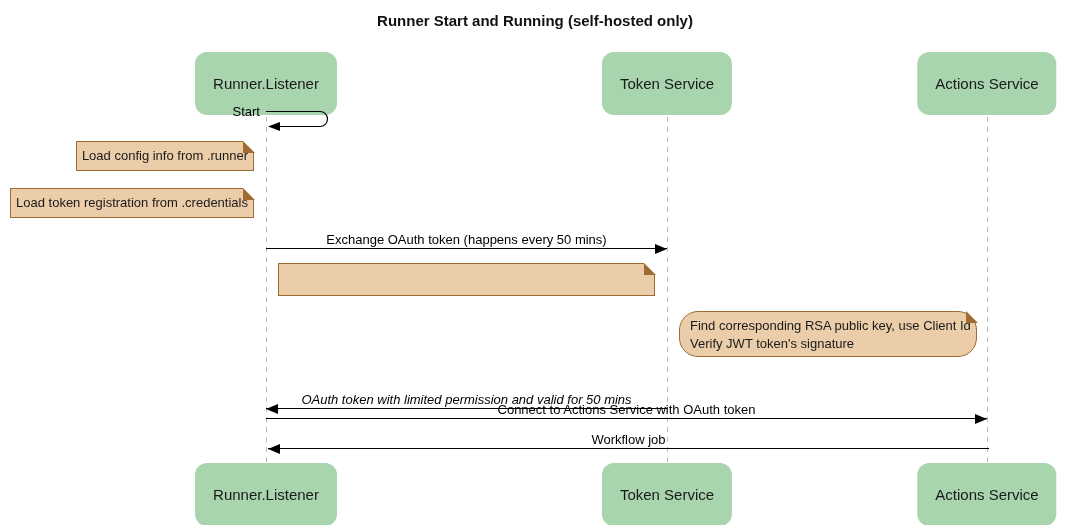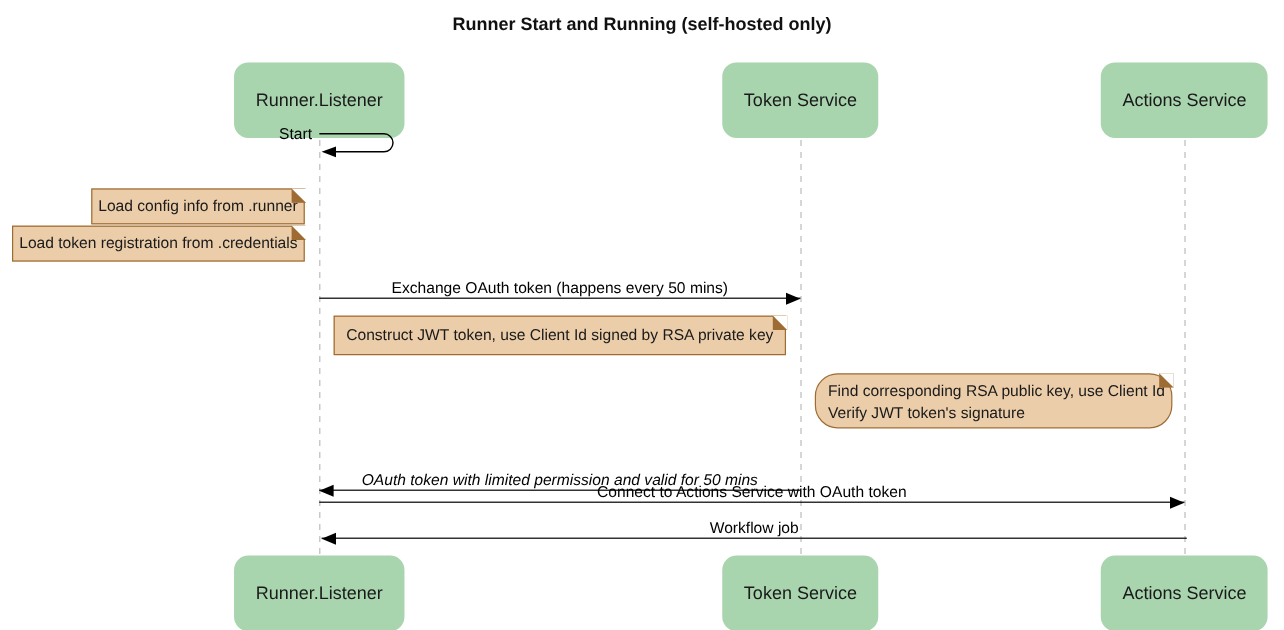--- a/index.html
+++ b/index.html
@@ -126,39 +126,38 @@
   <div class="participant" style="left:266px; top:52px;">Runner.Listener</div>
   <div class="participant" style="left:667px; top:52px;">Token Service</div>
   <div class="participant" style="left:987px; top:52px;">Actions Service</div>
 
   <div class="start-label">Start</div>
   <svg class="self-loop" width="76" height="30">
     <path d="M0,6.5 H54 A 7.5 7.5 0 0 1 54,21.5 H14" style="fill:none; stroke:var(--message-color,#000); stroke-width:1.2;"></path>
     <polygon points="14,17 14,26 2,21.5" style="fill:var(--message-color,#000);"></polygon>
   </svg>
 
-  <div class="note single" style="left:76px; top:157px; width:178px; height:30px;">
+  <div class="note single" style="left:76px; top:141px; width:178px; height:30px;">
     <span class="fold"></span>
     <span>Load config info from .runner</span>
   </div>
   <div class="note single" style="left:10px; top:188px; width:244px; height:30px;">
     <span class="fold"></span>
     <span>Load token registration from .credentials</span>
   </div>
 
   <div class="message" style="left:266px; top:232px; width:401px;">
     <div class="msg-label">Exchange OAuth token (happens every 50 mins)</div>
     <div class="msg-line">
       <span class="arrowhead right"></span>
     </div>
   </div>
 
   <div class="note single" style="left:278px; top:263px; width:377px; height:33px; line-height:30px;">
     <span class="fold"></span>
-    <span>Construct JWT token, use Client Id signed by RSA private key</span>
   </div>
 
   <div class="note multi" style="left:679px; top:311px; width:298px; height:46px;">
     <span class="fold"></span>
     <div>Find corresponding RSA public key, use Client Id</div>
     <div>Verify JWT token's signature</div>
   </div>
 
   <div class="message" style="left:266px; top:392px; width:401px;font-style:italic;">
     <div class="msg-label">OAuth token with limited permission and valid for 50 mins</div>

